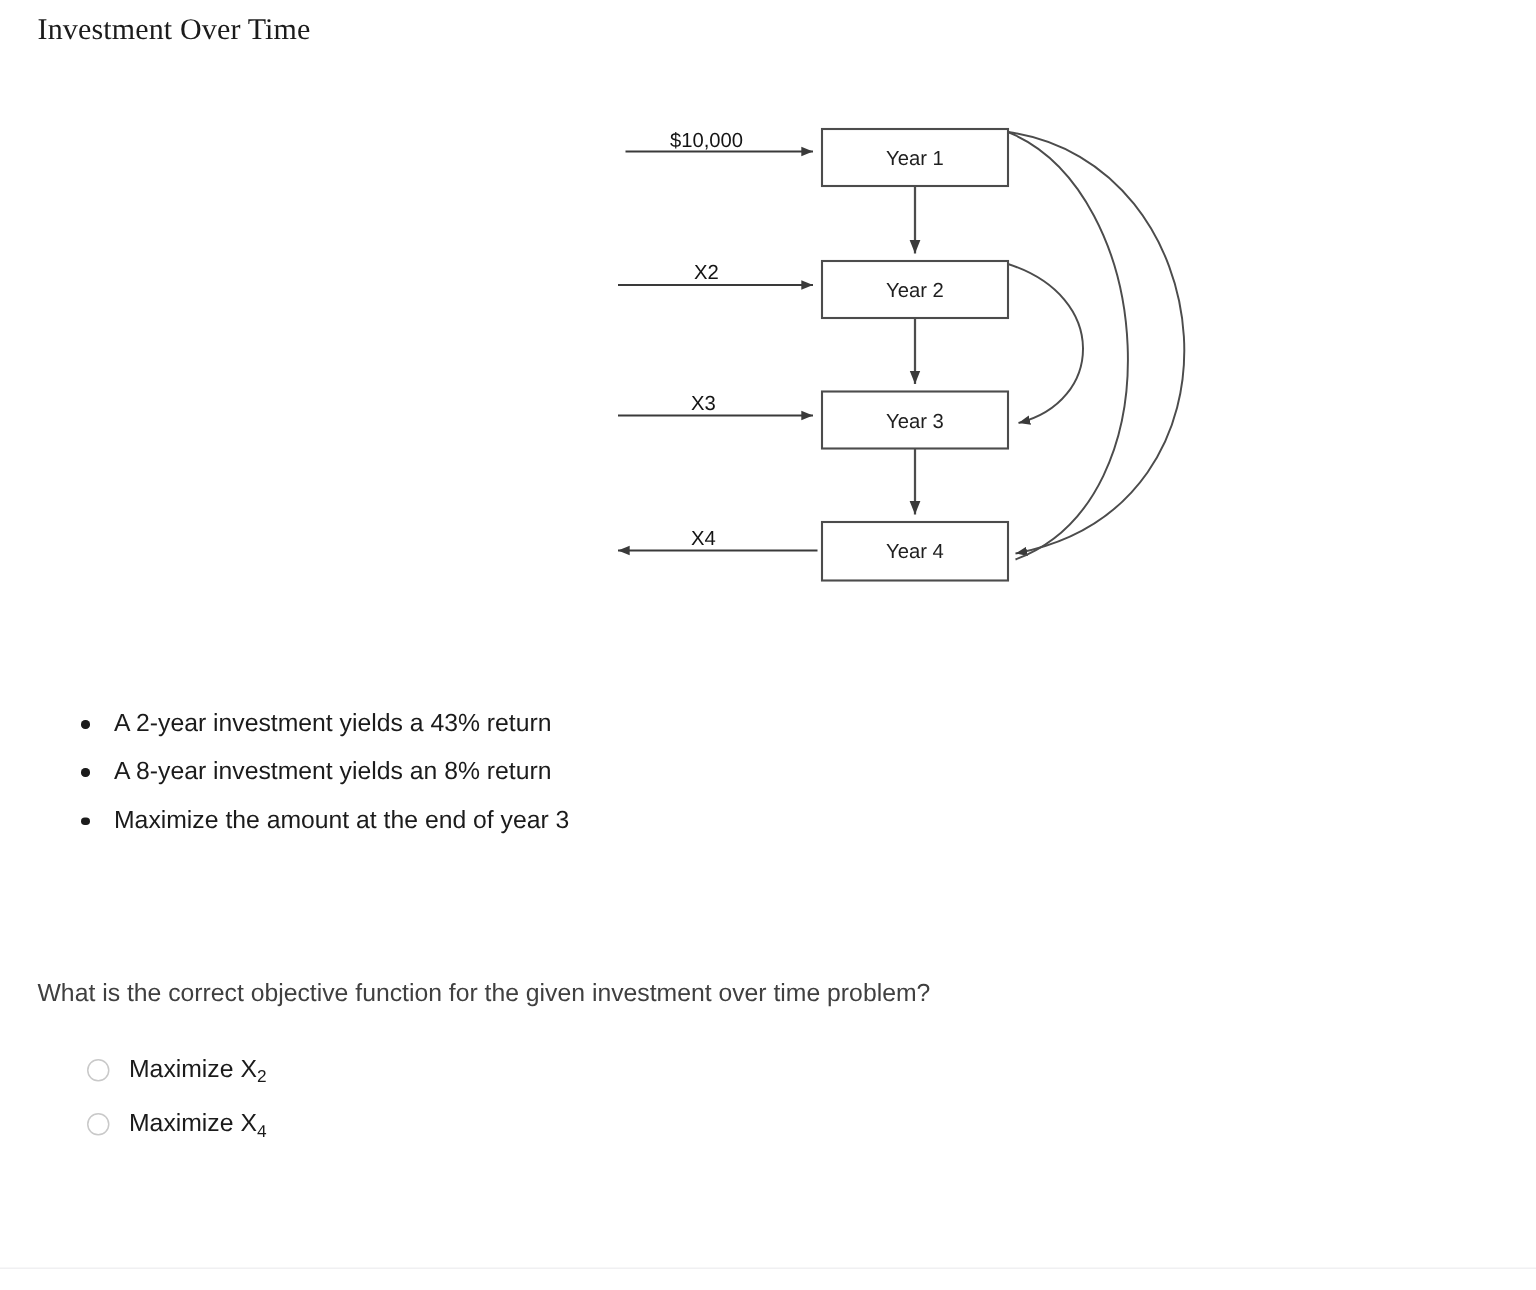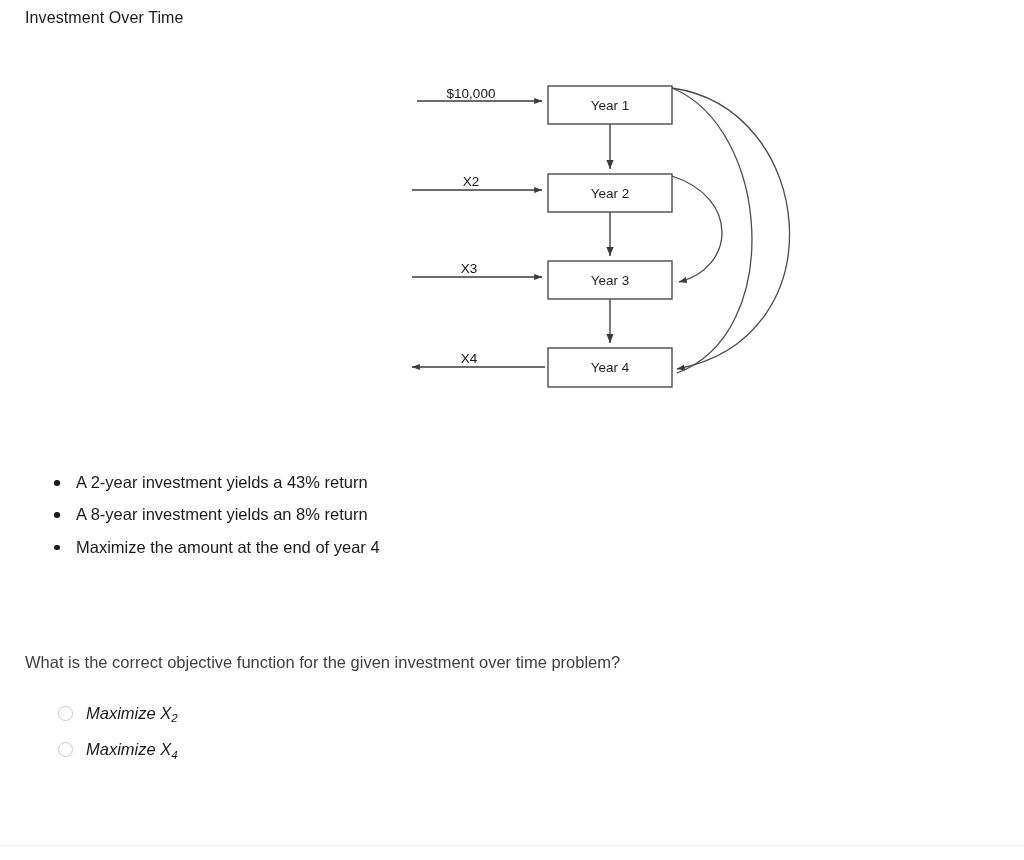--- a/index.html
+++ b/index.html
@@ -15,25 +15,26 @@
     font-family: "Liberation Sans", sans-serif;
     color: #1a1a1a;
     overflow: hidden;
   }
 
   
   .page-title {
     position: absolute;
     left: 25px;
     top: 9px;
-    font-size: 16px;
+    font-size: 20px;
     font-weight: 400;
     color: #1b1b1b;
     letter-spacing: 0.1px;
     white-space: nowrap;
+    font-family: Liberation Serif, serif;
   }
 
   
   .diagram-wrap {
     position: absolute;
     left: 395px;
     top: 68px;
     width: 460px;
     height: 335px;
   }
@@ -94,21 +95,20 @@
   }
 
   
   .options {
     position: absolute;
     left: 58px;
     top: 695px;
     margin: 0;
     padding: 0;
     list-style: none;
-    font-style: italic;
   }
   .option-row {
     position: relative;
     height: 36.4px;
     display: flex;
     align-items: center;
     cursor: pointer;
   }
   .radio {
     flex: 0 0 auto;
@@ -210,21 +210,21 @@
     <text class="dg-flow-label" x="74" y="205" text-anchor="middle">X3</text>
 
     <line x1="150" y1="299" x2="17" y2="299" stroke="#3a3a3a" stroke-width="1.3" marker-end="url(#arrowL)"></line>
     <text class="dg-flow-label" x="74" y="295" text-anchor="middle">X4</text>
   </svg>
 </div>
 
 <ul class="facts">
   <li>A 2-year investment yields a 43% return</li>
   <li>A 8-year investment yields an 8% return</li>
-  <li>Maximize the amount at the end of year 4</li>
+  <li>Maximize the amount at the end of year 3</li>
 </ul>
 
 <div class="question">What is the correct objective function for the given investment over time problem?</div>
 
 <div class="options">
 
   <div class="option-row">
     <span class="radio"></span>
     <span class="option-label">
       <span>Maximize X</span><sub>2</sub>

